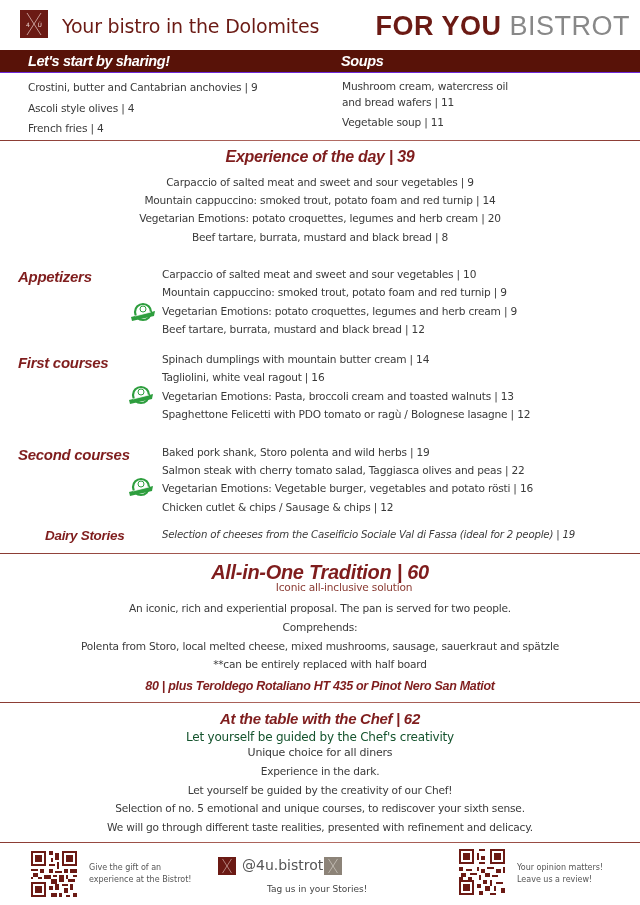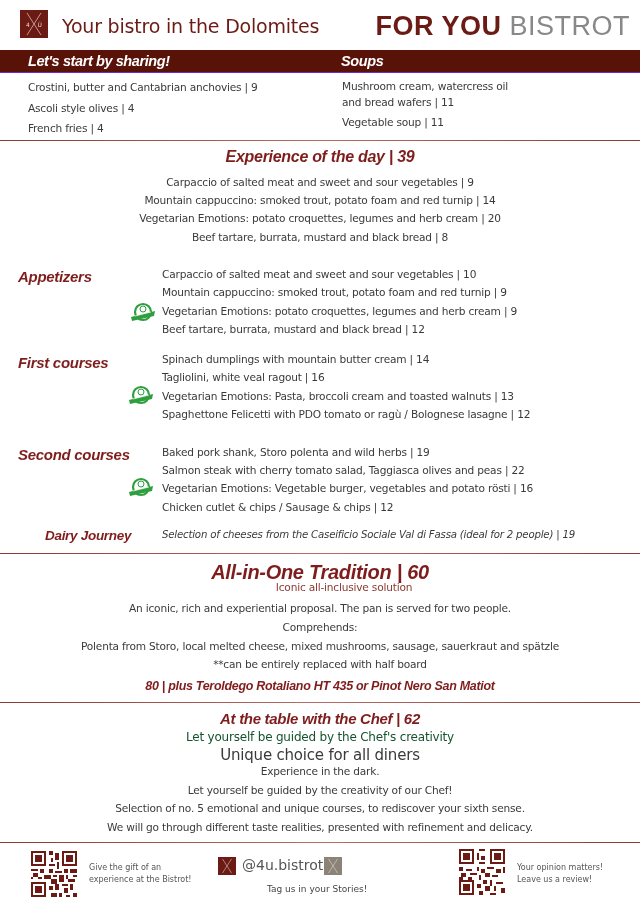--- a/index.html
+++ b/index.html
@@ -103,38 +103,38 @@
 <div class="abs item" style="left:162px; top:501px;">Chicken cutlet &amp; chips / Sausage &amp; chips | 12</div>
 <div class="veg-badge" style="left:128px; top:477px;">
   <svg viewBox="0 0 26 22">
       <circle cx="13" cy="10" r="8" fill="none" stroke="#2e9e3e" stroke-width="2.2"></circle>
       <circle cx="13" cy="7" r="3" fill="none" stroke="#2e9e3e" stroke-width="1"></circle>
       <path d="M1 15 L25 9 L24 14 L2 19 Z" fill="#2e9e3e"></path>
       <path d="M5 14 L21 10" stroke="#ffffff" stroke-width="0.7"></path>
     </svg>
 </div>
 
-<div class="abs sect-title" style="left:45px; top:528px; font-size:13.5px;">Dairy Journey</div>
+<div class="abs sect-title" style="left:45px; top:528px; font-size:13.5px;">Dairy Stories</div>
 <div class="abs item" style="left:162px; top:529px; font-style:italic; font-size:10.2px;">Selection of cheeses from the Caseificio Sociale Val di Fassa (ideal for 2 people) | 19</div>
 
 <div class="rule" style="top:553px;"></div>
 
 <div class="abs center sect-title" style="top:561px; font-size:20px;">All-in-One Tradition | 60</div>
 <div class="abs center item" style="top:581px; color:#8a3a32;padding-left:48px;">Iconic all-inclusive solution</div>
 <div class="abs center item" style="top:602px;">An iconic, rich and experiential proposal. The pan is served for two people.</div>
 <div class="abs center item" style="top:621px;">Comprehends:</div>
 <div class="abs center item" style="top:640px;">Polenta from Storo, local melted cheese, mixed mushrooms, sausage, sauerkraut and spätzle</div>
 <div class="abs center item" style="top:658px;">**can be entirely replaced with half board</div>
 <div class="abs center sect-title" style="top:679px; font-size:12.5px;">80 | plus Teroldego Rotaliano HT 435 or Pinot Nero San Matiot</div>
 
 <div class="rule" style="top:702px;"></div>
 
 <div class="abs center sect-title" style="top:710px; font-size:15px;font-style:italic;">At the table with the Chef | 62</div>
 <div class="abs center item" style="top:730px; color:#14532d; font-size:12px;">Let yourself be guided by the Chef's creativity</div>
-<div class="abs center item" style="top:746px; font-size:15px;">Unique choice for all diners</div>
+<div class="abs center item" style="top:746px; font-size:11px;">Unique choice for all diners</div>
 <div class="abs center item" style="top:765px;">Experience in the dark.</div>
 <div class="abs center item" style="top:784px;">Let yourself be guided by the creativity of our Chef!</div>
 <div class="abs center item" style="top:802px;">Selection of no. 5 emotional and unique courses, to rediscover your sixth sense.</div>
 <div class="abs center item" style="top:821px;">We will go through different taste realities, presented with refinement and delicacy.</div>
 
 <div class="rule" style="top:842px;"></div>
 
 <div class="qr" style="left:31px; top:851px;">
   <svg viewBox="0 0 21 21" shape-rendering="crispEdges">
     <rect x="0" y="0" width="7" height="7" fill="#6b1a14"></rect>

